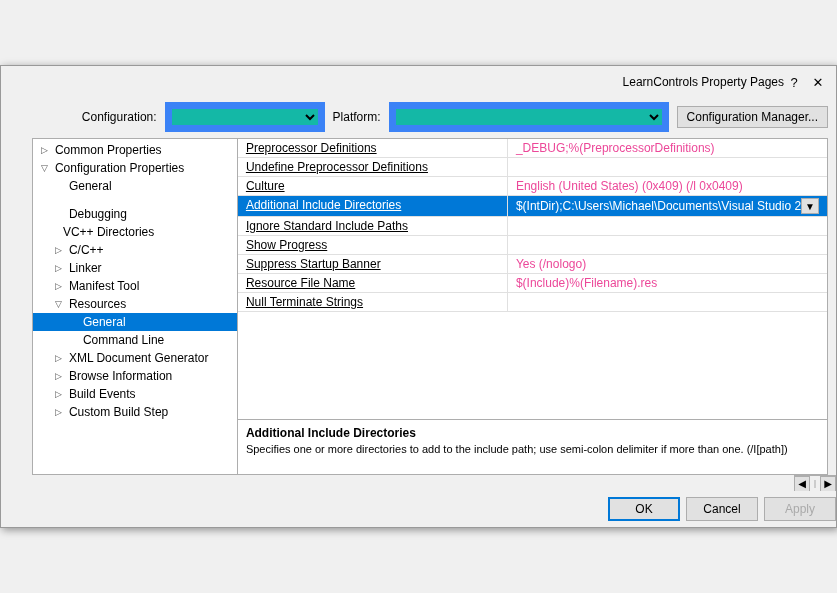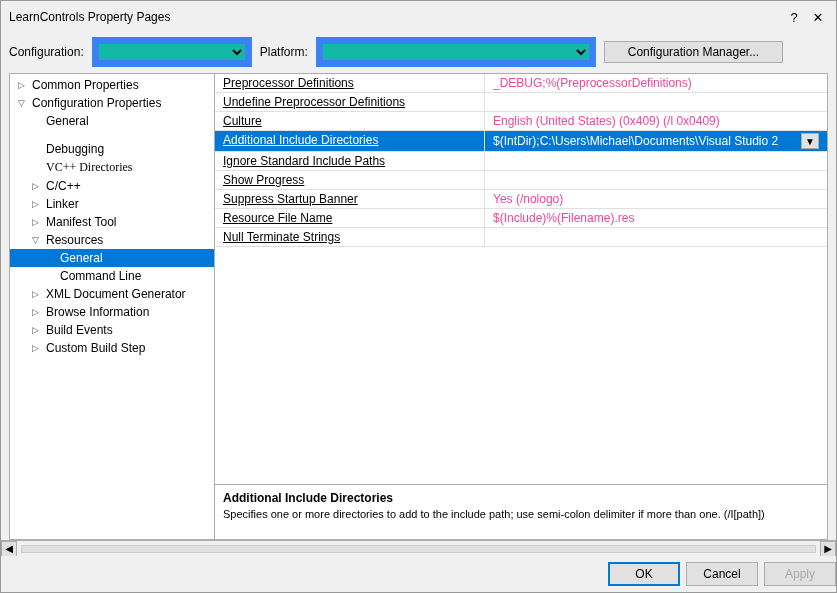--- a/index.html
+++ b/index.html
@@ -9,26 +9,27 @@
       background: #f0f0f0;
       display: flex;
       justify-content: center;
       align-items: center;
       width: 837px;
       height: 593px;
       overflow: hidden;
     }
     .dialog {
       width: 837px;
-      height: 593px;
+      height: 463px;
       background: #f0f0f0;
       border: 1px solid #999;
       box-shadow: 2px 2px 8px rgba(0,0,0,0.4);
       display: flex;
       flex-direction: column;
+      align-items: flex-end;
     }
     .title-bar {
       background: #f0f0f0;
       padding: 6px 8px 4px 8px;
       display: flex;
       align-items: center;
       justify-content: space-between;
       border-bottom: none;
     }
     .title-bar-left {
@@ -67,21 +68,21 @@
       background: #14b8a6;
       border: 7px solid #3b82f6;
       font-size: 12px;
       padding: 8px 4px;
       cursor: pointer;
     }
     .config-select-wide { width: 160px; }
     .config-select-platform { width: 280px; }
     .config-manager-btn {
       height: 22px;
-      padding: 0 23px;
+      padding: 0 9px;
       background: #e1e1e1;
       border: 1px solid #adadad;
       font-size: 12px;
       cursor: pointer;
       white-space: nowrap;
     }
     .main-content {
       display: flex;
       flex: 1;
       border: 1px solid #adadad;
@@ -255,21 +256,21 @@
           <span>Configuration Properties</span>
         </div>
         <div class="tree-item" style="padding-left: 22px;">
           <span class="tree-arrow" style="font-size: 9px; color: rgb(85, 85, 85);"></span>
           <span>General</span>
         </div>
         <div class="tree-item" style="padding-left: 22px; margin-top: 10px;">
           <span class="tree-arrow" style="font-size: 9px; color: rgb(85, 85, 85);"></span>
           <span>Debugging</span>
         </div>
-        <div class="tree-item" style="padding-left: 22px; font-family: Liberation Serif, serif;">
+        <div class="tree-item" style="padding-left: 16px;">
           <span class="tree-arrow" style="font-size: 9px; color: rgb(85, 85, 85);"></span>
           <span>VC++ Directories</span>
         </div>
         <div class="tree-item" style="padding-left: 22px;">
           <span class="tree-arrow" style="font-size: 9px; color: rgb(85, 85, 85);">▷</span>
           <span>C/C++</span>
         </div>
         <div class="tree-item" style="padding-left: 22px;">
           <span class="tree-arrow" style="font-size: 9px; color: rgb(85, 85, 85);">▷</span>
           <span>Linker</span>

